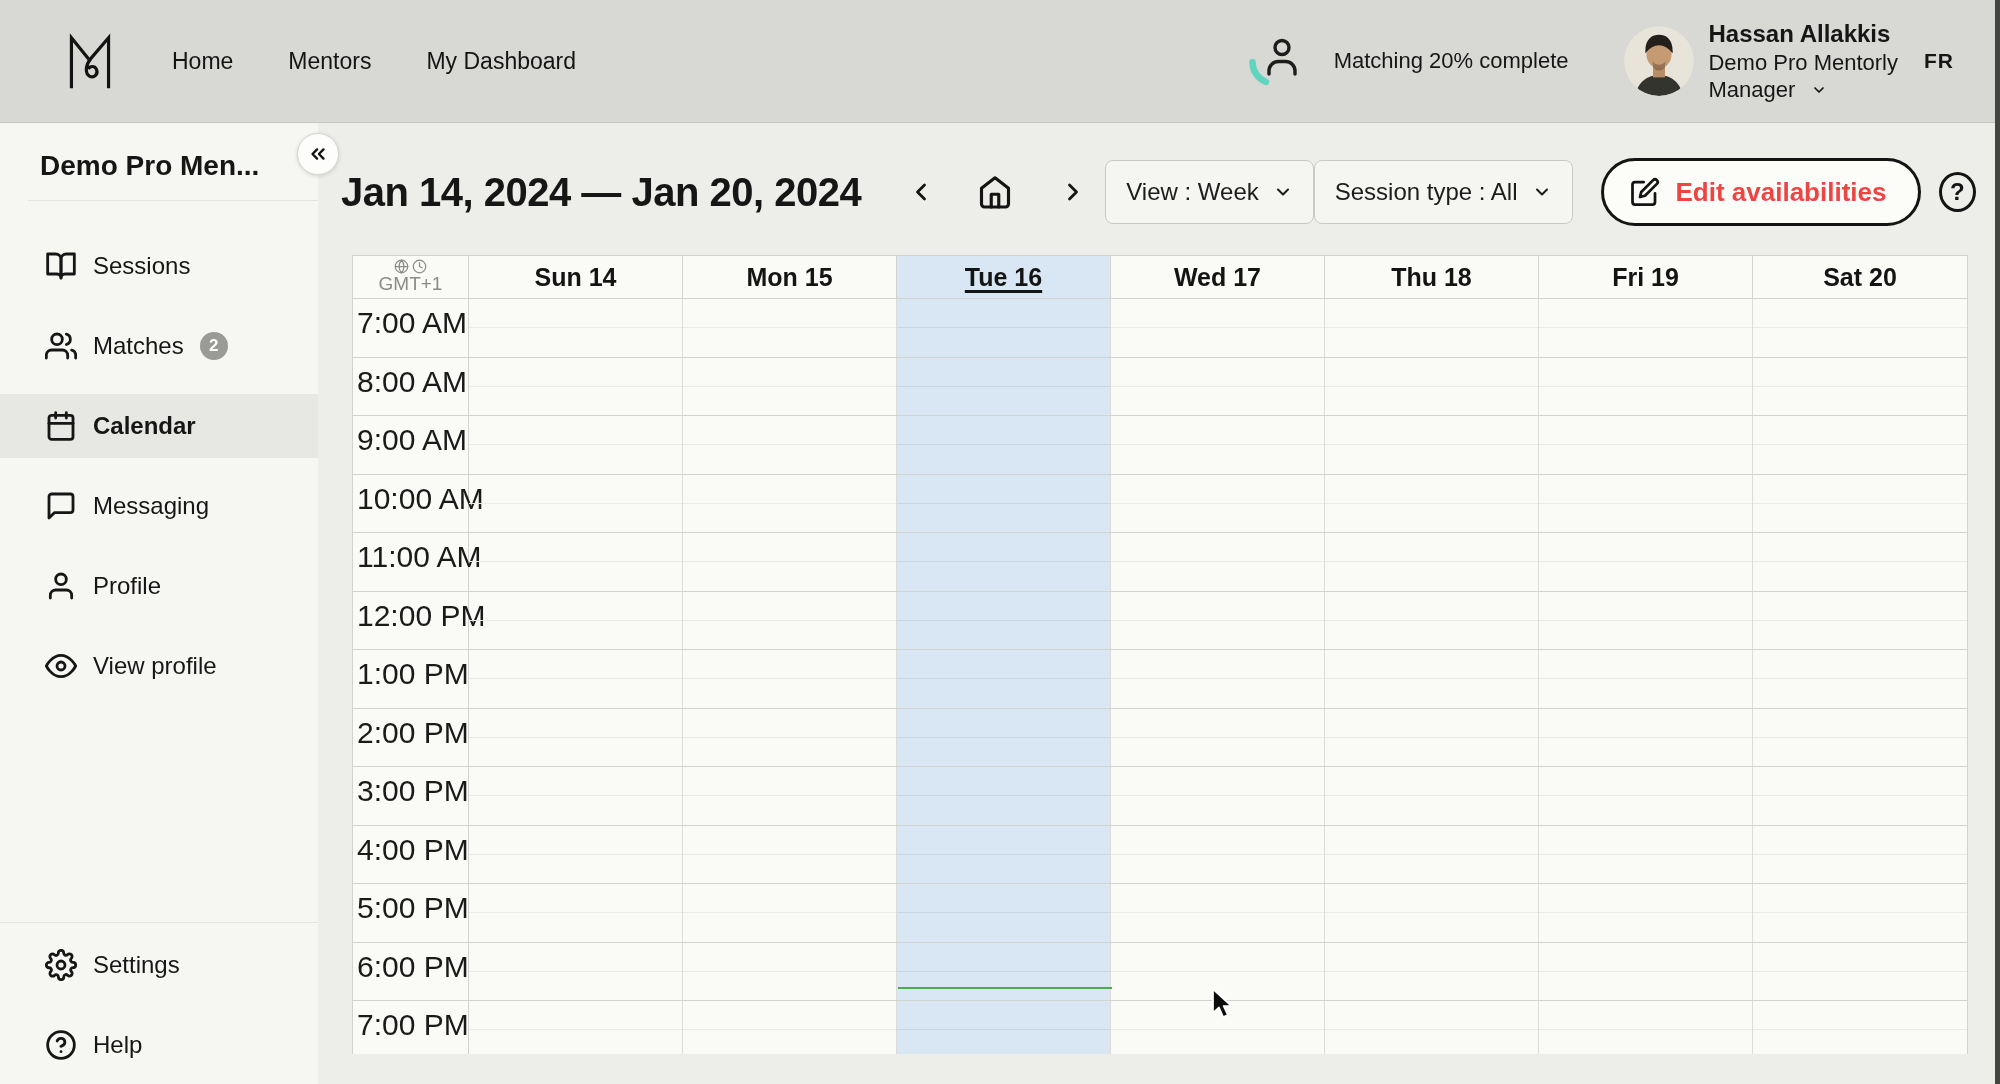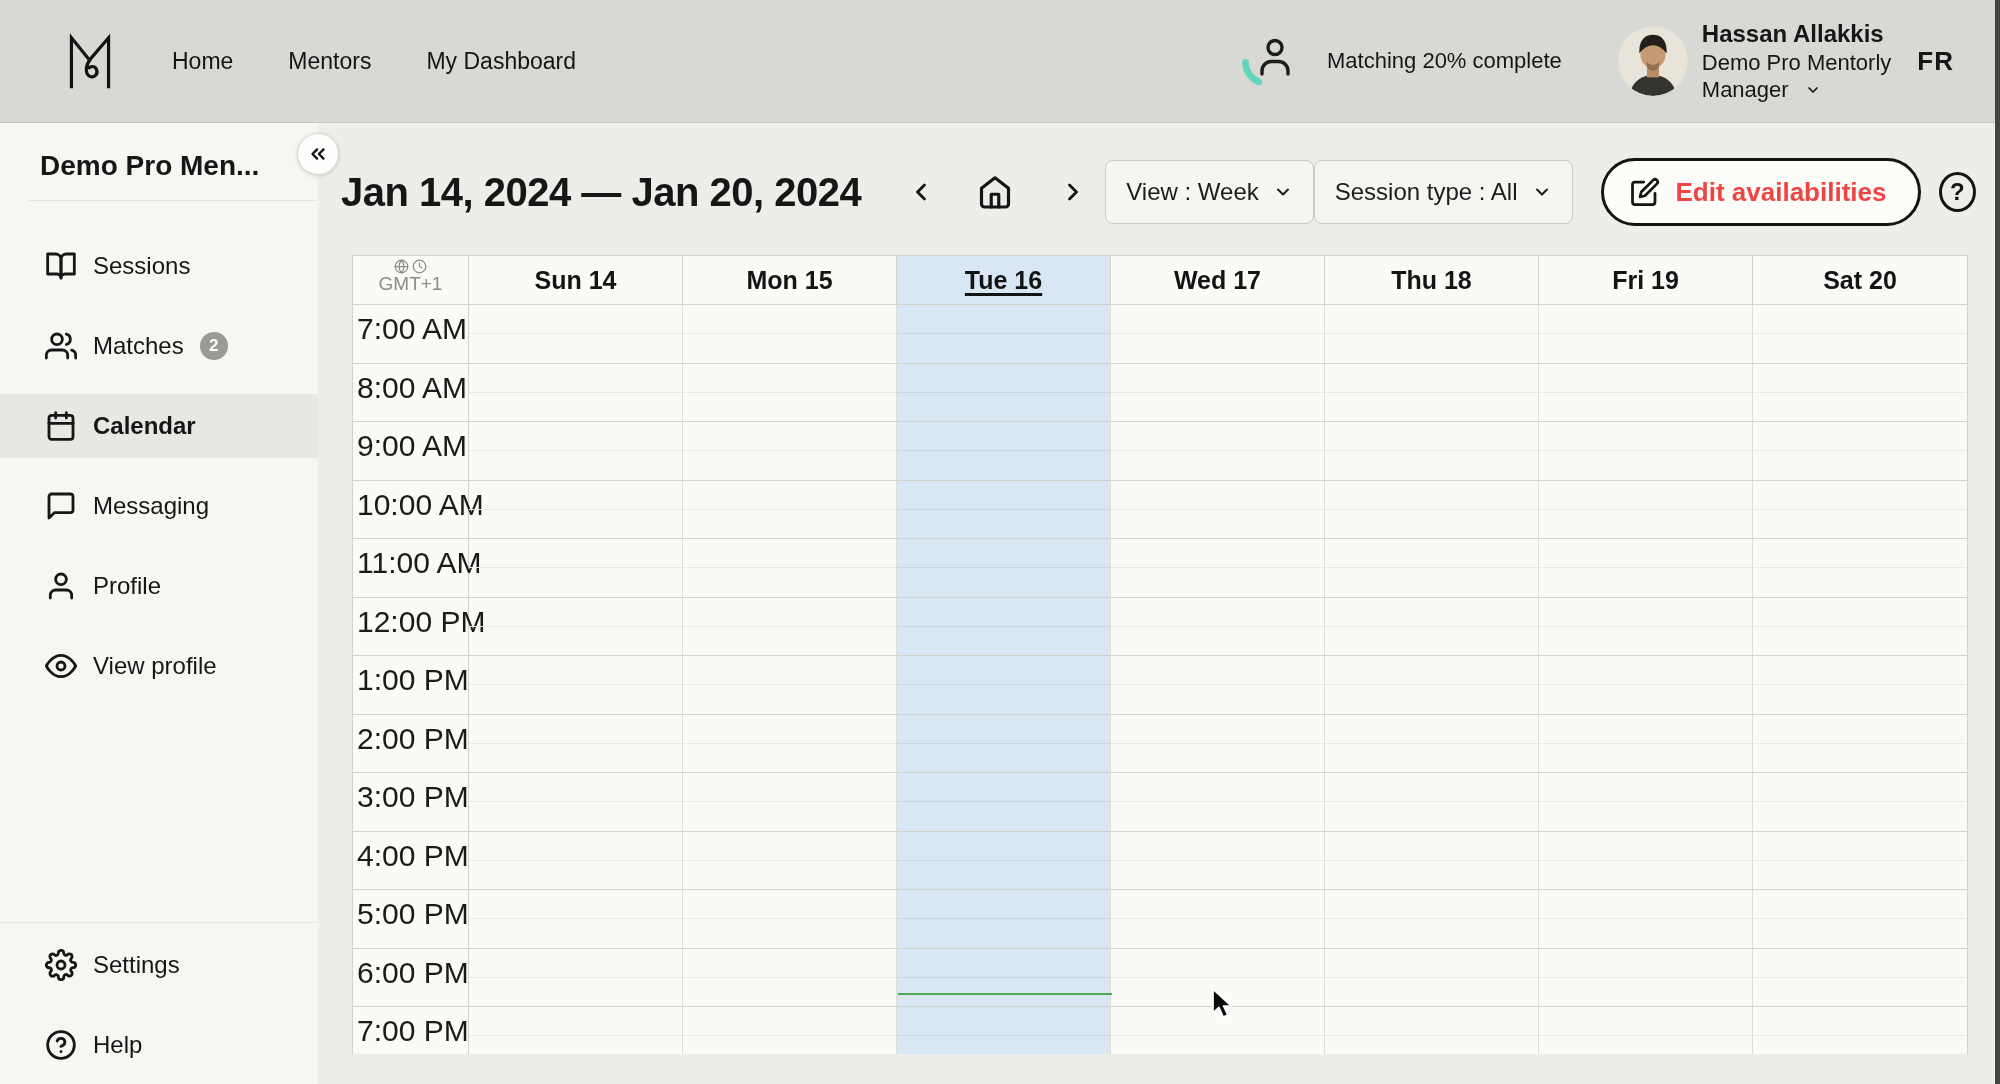--- a/index.html
+++ b/index.html
@@ -19,21 +19,21 @@
   }
   .primary-nav { display:flex; gap:55px; margin-left:56px; font-size:23px; font-weight:500; }
   .nav-link { cursor:pointer; color:#141414; }
   .nav-right { margin-left:auto; display:flex; align-items:center; }
   .matching { display:flex; align-items:center; gap:30px; font-size:22px; }
   .user-chip { display:flex; align-items:center; gap:14px; margin-left:56px; cursor:pointer; }
   .avatar-wrap { width:70px; height:70px; border-radius:50%; overflow:hidden; flex:none; }
   .user-name { font-size:24px; font-weight:700; line-height:30px; }
   .user-org  { font-size:22px; line-height:27px; }
   .user-role { font-size:22px; line-height:27px; display:flex; align-items:center; gap:16px; }
-  .lang { font-size:26px; font-weight:700; letter-spacing:1px; margin-left:26px; }
+  .lang { font-size:21px; font-weight:700; letter-spacing:1px; margin-left:26px; }
 
   
   .sidebar { position:absolute; left:0; top:122px; width:318px; bottom:0; background:#f6f6f3; z-index:4; }
   .sb-title { position:absolute; top:28px; left:40px; font-size:28px; font-weight:700; white-space:nowrap; }
   .collapse-btn {
     position:absolute; top:11px; left:297px; width:42px; height:42px; border-radius:50%;
     background:#fdfdfb; border:1px solid #d6d6d2; box-shadow:0 1px 4px rgba(0,0,0,.14);
     display:flex; align-items:center; justify-content:center; z-index:7; cursor:pointer; padding:0;
   }
   .sb-divider { position:absolute; top:78px; left:28px; right:0; border-top:1px solid #e4e4e0; }
@@ -76,21 +76,21 @@
     font-size:24px; font-weight:700; display:flex; align-items:center; justify-content:center;
     margin-left:18px; cursor:pointer; color:#141414; box-sizing:border-box; font-family:"Liberation Sans",sans-serif;
   }
 
   
   .calendar {
     position:absolute; left:34px; top:133px; width:1616px; height:799px;
     border:1px solid #d2d2cf; border-bottom:none; box-sizing:border-box;
     background:#fafaf7; overflow:hidden;
   }
-  .cal-header { display:grid; grid-template-columns:116px repeat(7,1fr); height:49px; }
+  .cal-header { display:grid; grid-template-columns:116px repeat(7,1fr); height:43px; }
   .head-cell {
     border-right:1px solid #d2d2cf; border-bottom:1px solid #d2d2cf;
     display:flex; align-items:center; justify-content:center;
     font-size:25px; font-weight:700; color:#141414; cursor:pointer;
   }
   .head-cell:last-child { border-right:none; }
   .gutter-head { flex-direction:column; justify-content:flex-start; padding-top:3px; cursor:default; }
   .tz-icons { display:flex; gap:3px; color:#8b8b88; }
   .tz-label { font-size:19px; color:#8b8b88; font-weight:400; line-height:19px; }
   .day-head.selected { background:#d8e7f3; }

